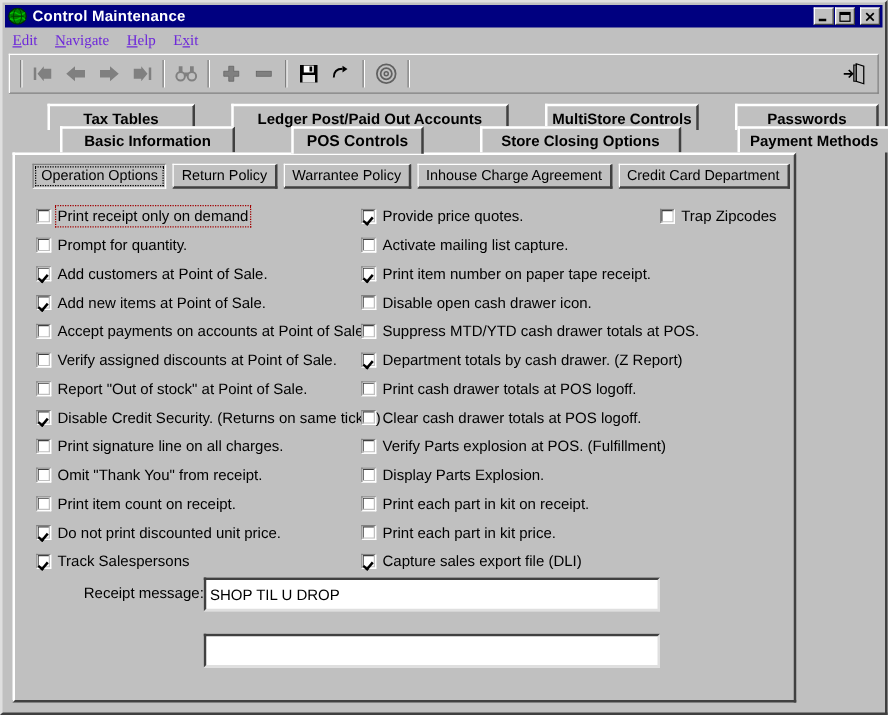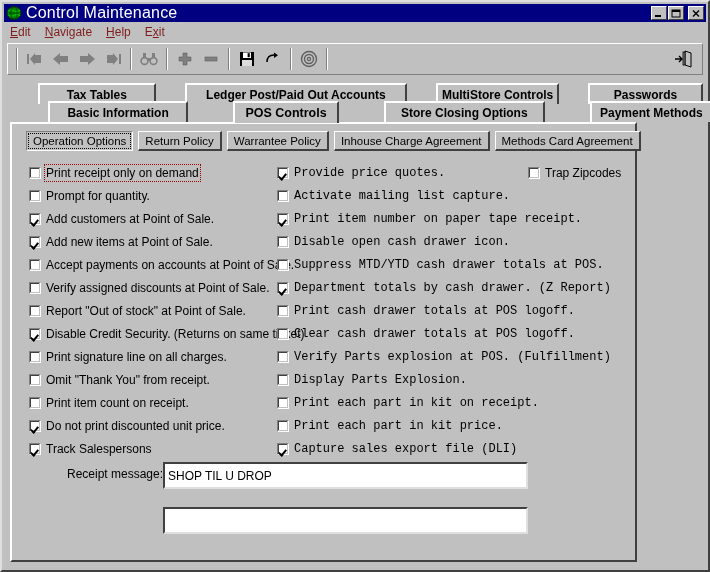--- a/index.html
+++ b/index.html
@@ -31,22 +31,22 @@
     background: #000080;
     display: flex; align-items: center;
   }
   #title-icon {
     width: 16px; height: 14px;
     margin-left: 2px; margin-right: 4px;
     flex: 0 0 auto;
   }
   #title-text {
     color: #ffffff;
-    font-size: 16px;
-    font-weight: normal;
+    font-size: 12px;
+    font-weight: bold;
     letter-spacing: 0.2px;
     flex: 1 1 auto;
     white-space: nowrap;
     overflow: hidden;
   }
   .winbtn {
     width: 16px; height: 14px;
     background: #c0c0c0;
     border-top: 1px solid #ffffff;
     border-left: 1px solid #ffffff;
@@ -64,24 +64,25 @@
   
   #menubar {
     position: absolute;
     left: 2px; top: 21px;
     width: 702px; height: 18px;
     display: flex; align-items: center;
     padding-left: 6px;
     background: #c0c0c0;
   }
   .menuitem {
-    font-size: 12px; color: #7f1d1d;
+    font-size: 12px; color: #6d28d9;
     margin-right: 14px;
     cursor: default;
     white-space: nowrap;
+    font-family: Liberation Serif, serif;
   }
   .menuitem u { text-decoration: underline; }
 
   
   #toolbar {
     position: absolute;
     left: 5px; top: 41px;
     width: 696px; height: 32px;
     background: #c0c0c0;
     border-top: 1px solid #ffffff;
@@ -184,21 +185,21 @@
     border-left: 1px solid #808080;
     border-right: 1px solid #ffffff;
     border-bottom: 1px solid #ffffff;
     outline: 1px dotted #000;
     outline-offset: -3px;
   }
 
   
   .chk-col { position: absolute; }
   #col-left   { left: 17px;  top: 37px; width: 258px; }
-  #col-mid    { left: 265px; top: 37px; width: 250px; font-family: Liberation Mono, monospace; }
+  #col-mid    { left: 277px; top: 37px; width: 250px; }
   #col-right  { left: 516px; top: 37px; width: 170px; }
 
   .chk-row {
     height: 23px;
     display: flex;
     align-items: center;
     white-space: nowrap;
   }
   .chk-box {
     width: 12px; height: 12px;
@@ -393,21 +394,21 @@
     <div class="tab" style="width:160px">Payment Methods</div>
   </div>
 
   <div id="panel">
 
     <div id="subtabs">
       <div class="subtab pressed">Operation Options</div>
       <div class="subtab">Return Policy</div>
       <div class="subtab">Warrantee Policy</div>
       <div class="subtab">Inhouse Charge Agreement</div>
-      <div class="subtab">Methods Card Agreement</div>
+      <div class="subtab">Credit Card Department</div>
     </div>
 
     <div class="chk-col" id="col-left">
         <div class="chk-row focused">
           <span class="chk-box"></span>
           <span class="chk-label">Print receipt only on demand</span>
         </div>
         <div class="chk-row">
           <span class="chk-box"></span>
           <span class="chk-label">Prompt for quantity.</span>

